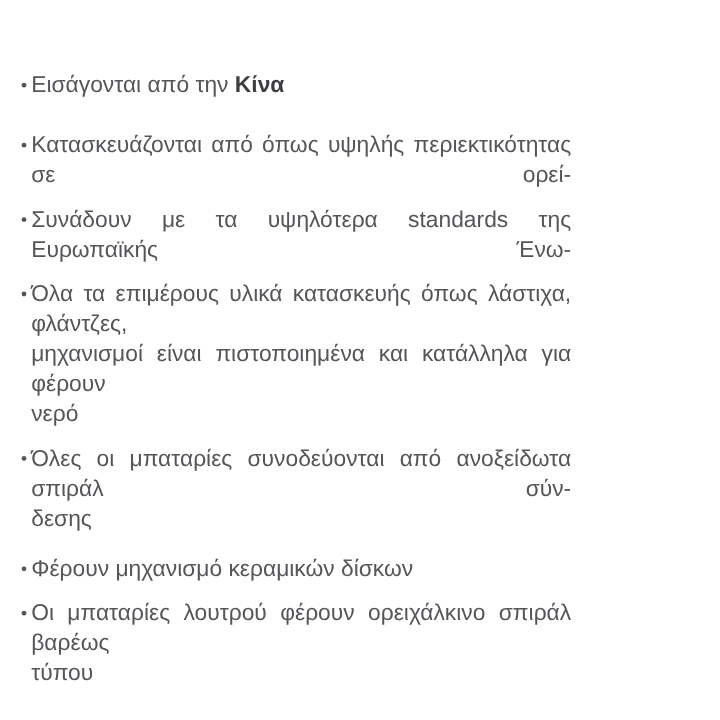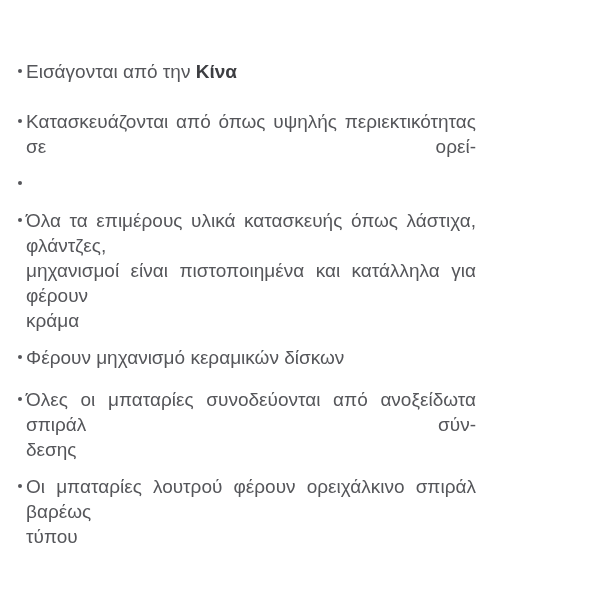--- a/index.html
+++ b/index.html
@@ -80,41 +80,42 @@
   </li>
       <li class="list-item">
     <span class="bullet-marker"></span>
     <div class="item-text">
           <div class="line justify"><span class="seg">Κατασκευάζονται από όπως υψηλής περιεκτικότητας σε ορεί-</span></div>
         </div>
   </li>
       <li class="list-item">
     <span class="bullet-marker"></span>
     <div class="item-text">
+          <div class="line justify"><span class="seg">Συνάδουν με τα υψηλότερα standards της Ευρωπαϊκής Ένω-</span></div>
         </div>
   </li>
       <li class="list-item">
     <span class="bullet-marker"></span>
     <div class="item-text">
           <div class="line justify"><span class="seg">Όλα τα επιμέρους υλικά κατασκευής όπως λάστιχα, φλάντζες,</span></div>
           <div class="line justify"><span class="seg">μηχανισμοί είναι πιστοποιημένα και κατάλληλα για φέρουν</span></div>
-          <div class="line"><span class="seg">κράμα</span></div>
-        </div>
-  </li>
-      <li class="list-item">
-    <span class="bullet-marker"></span>
-    <div class="item-text">
-          <div class="line"><span class="seg">Φέρουν μηχανισμό κεραμικών δίσκων</span></div>
+          <div class="line"><span class="seg">νερό</span></div>
         </div>
   </li>
       <li class="list-item">
     <span class="bullet-marker"></span>
     <div class="item-text">
           <div class="line justify"><span class="seg">Όλες οι μπαταρίες συνοδεύονται από ανοξείδωτα σπιράλ σύν-</span></div>
           <div class="line"><span class="seg">δεσης</span></div>
+        </div>
+  </li>
+      <li class="list-item">
+    <span class="bullet-marker"></span>
+    <div class="item-text">
+          <div class="line"><span class="seg">Φέρουν μηχανισμό κεραμικών δίσκων</span></div>
         </div>
   </li>
       <li class="list-item">
     <span class="bullet-marker"></span>
     <div class="item-text">
           <div class="line justify"><span class="seg">Οι μπαταρίες λουτρού φέρουν ορειχάλκινο σπιράλ βαρέως</span></div>
           <div class="line"><span class="seg">τύπου</span></div>
         </div>
   </li>
     </ul>

